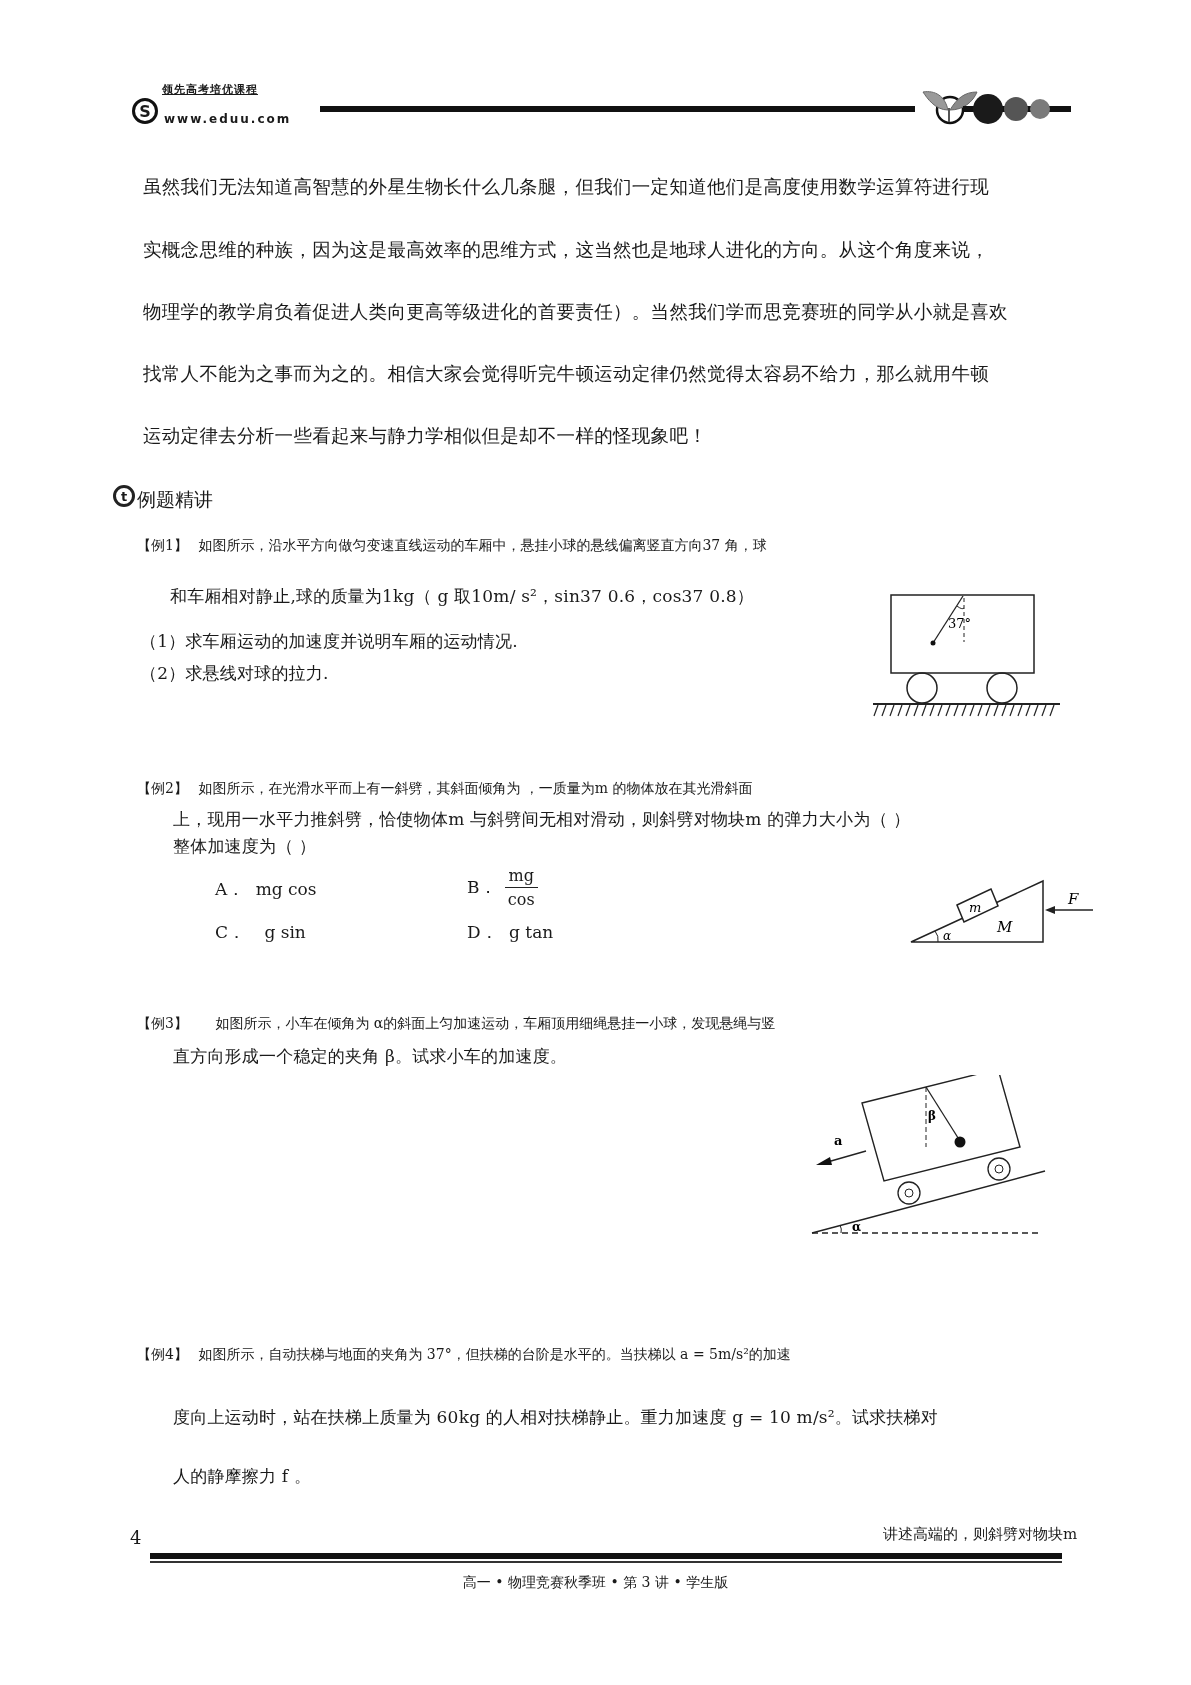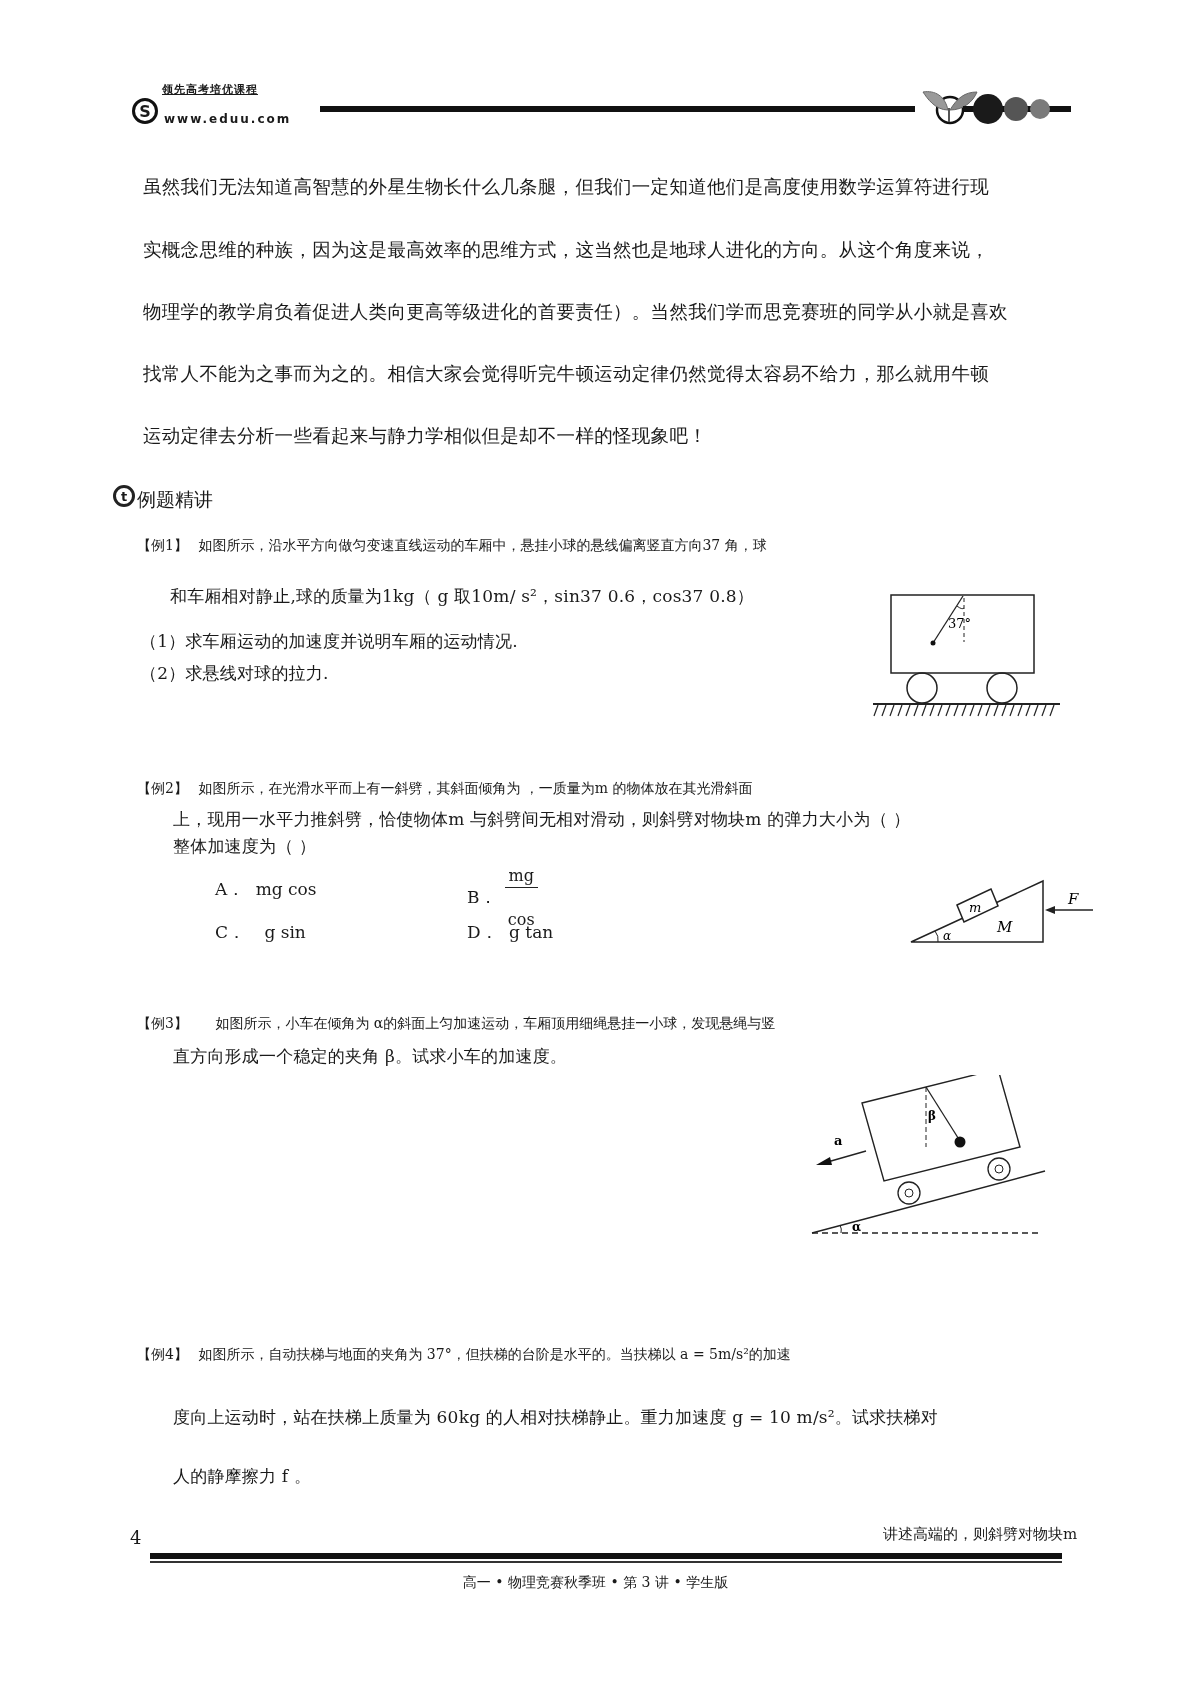--- a/index.html
+++ b/index.html
@@ -19,21 +19,21 @@
   .para-line { left: 143px; font-size: 18.5px; letter-spacing: 0.3px; white-space: nowrap; }
 
   .section-head { left: 113px; top: 487px; font-size: 19px; display: flex; align-items: flex-end; }
   .section-icon { width: 22px; height: 22px; border: 3px solid #222; border-radius: 50%; box-sizing: border-box;
                   display:flex; align-items:center; justify-content:center; font-family:"DejaVu Sans",sans-serif;
                   font-size:13px; font-weight:bold; margin-right: 2px; position: relative; top: -6px; }
 
   .q-line { font-size: 14px; white-space: nowrap; }
   .q-sub { font-size: 17px; white-space: nowrap; letter-spacing: 0.2px; }
   .opt { font-size: 17px; white-space: nowrap; font-family: "DejaVu Serif", serif; }
-  .frac { display: inline-flex; flex-direction: column; align-items: center; vertical-align: middle; gap: 20px; }
+  .frac { display: inline-flex; flex-direction: column; align-items: center; vertical-align: middle; }
   .frac .num { border-bottom: 1.5px solid #222; padding: 0 4px 2px; font-size: 16px; }
   .frac .den { padding-top: 2px; font-size: 16px; }
 
   .footer-page { left: 130px; top: 1527px; font-size: 18px; }
   .footer-slogan { left: 883px; top: 1525px; font-size: 15px; }
   .footer-rule-a { left: 150px; top: 1553px; width: 912px; height: 6px; background: #111; }
   .footer-rule-b { left: 150px; top: 1561px; width: 912px; height: 2px; background: #333; }
   .footer-course { left: 0; width: 1191px; top: 1574px; text-align: center; font-size: 14px; }
   svg text { font-family: "DejaVu Serif", serif; }
 </style>

